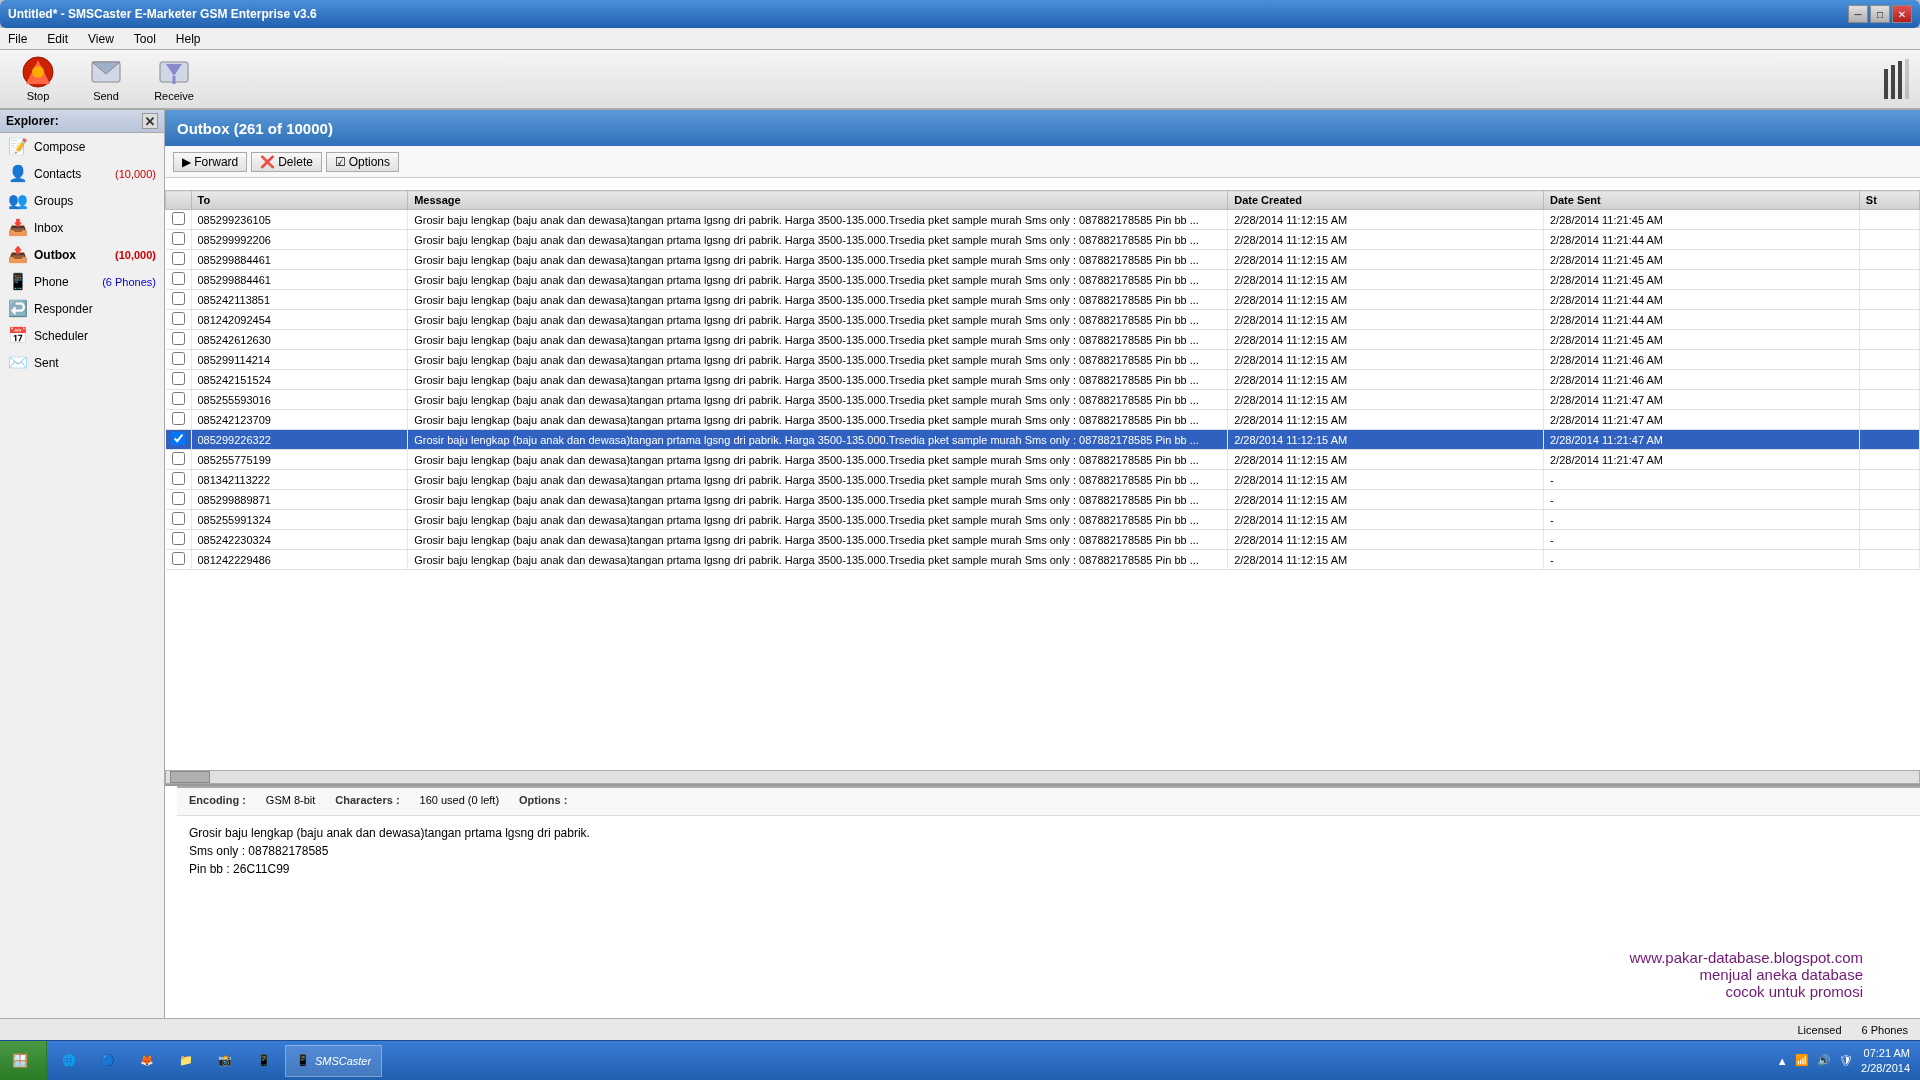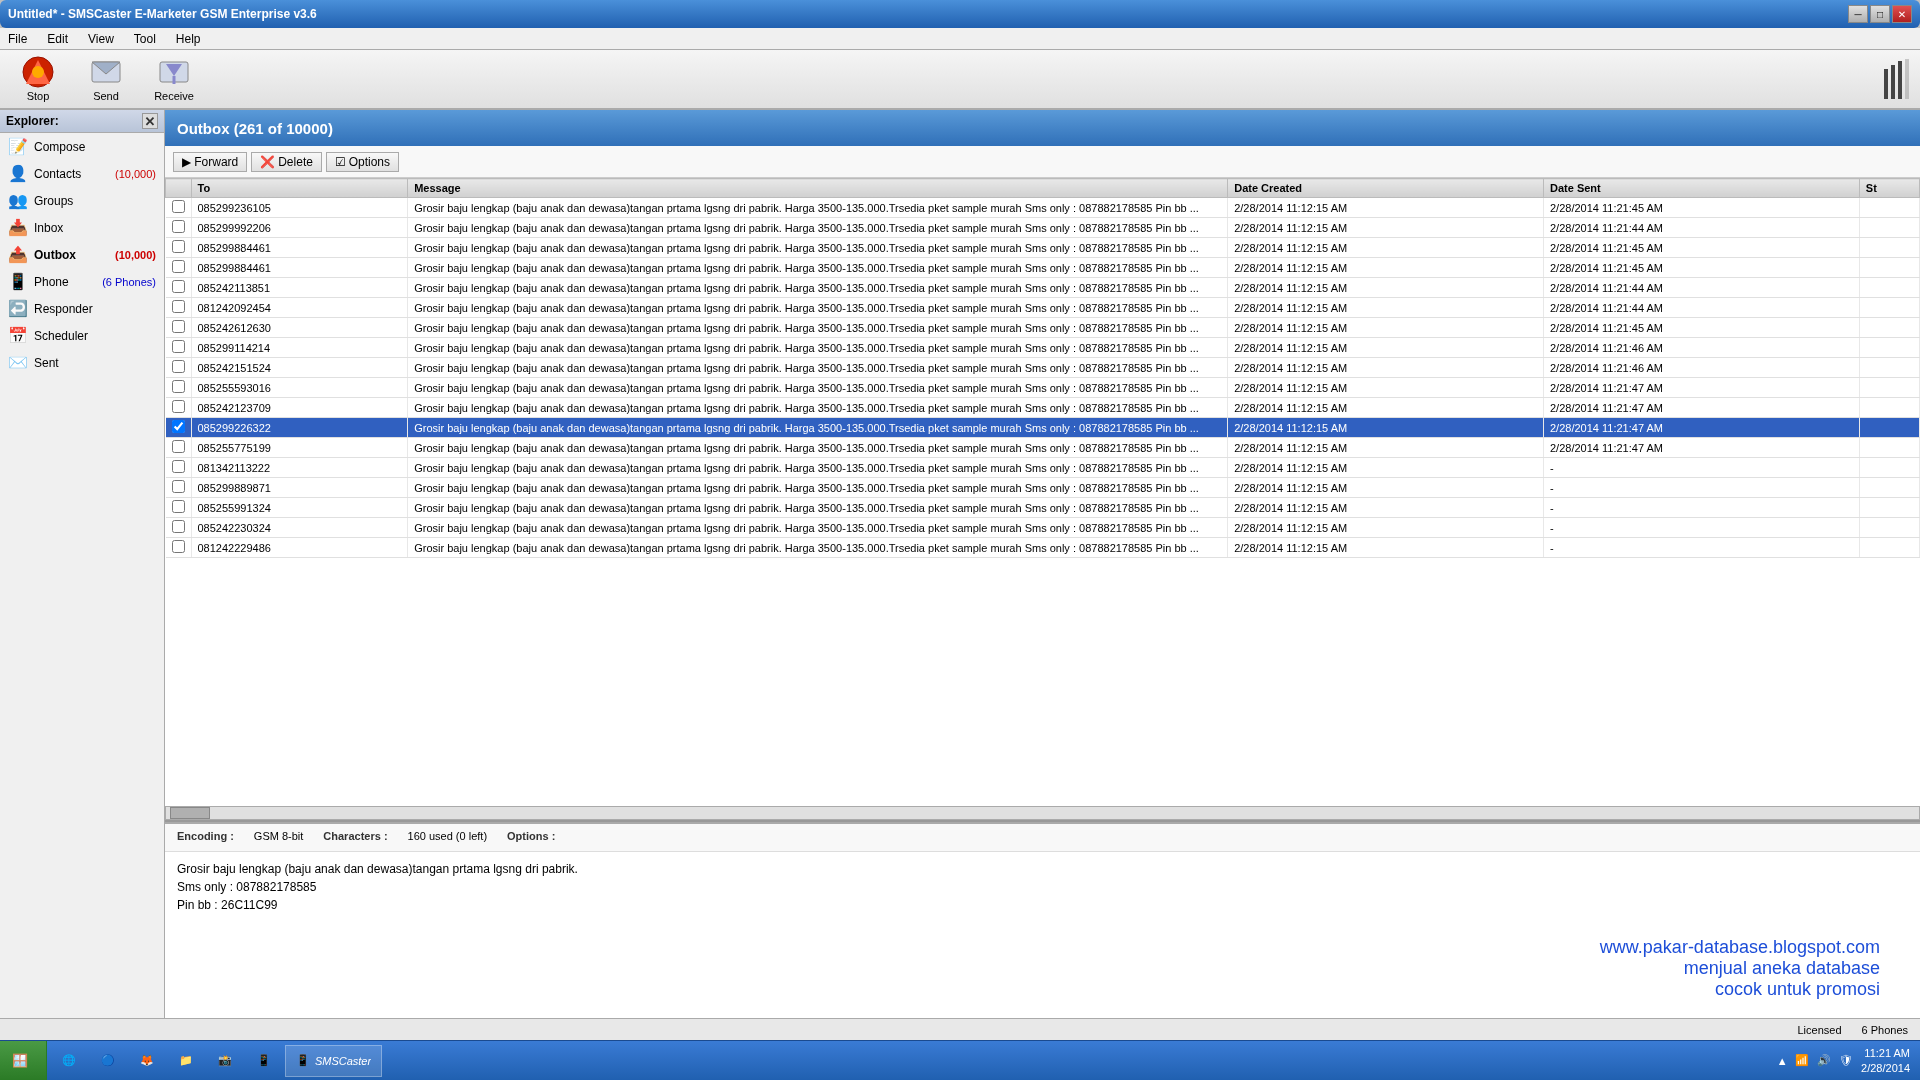--- a/index.html
+++ b/index.html
@@ -205,23 +205,24 @@
     }
     .clock { text-align: right; line-height: 1.3; }
 
     .scrollbar-h {
       height: 14px; background: #e0e0e0;
       border: 1px solid #aaa;
       display: flex; align-items: center;
     }
 
     .bottom-panel {
-      height: 220px;
+      height: 256px;
       background: white;
       border-top: 2px solid #999;
+      padding-left: 12px;
     }
   </style>
 </head>
 <body>
 
 <div class="title-bar">
   <span class="title-bar-text">Untitled* - SMSCaster E-Marketer GSM Enterprise v3.6</span>
   <div class="title-bar-controls">
     <div class="title-btn">─</div>
     <div class="title-btn">□</div>
@@ -340,21 +341,21 @@
       <button class="action-btn">
         <span>❌</span>
         <span>Delete</span>
       </button>
       <button class="action-btn">
         <span>☑</span>
         <span>Options</span>
       </button>
     </div>
 
-    <div class="table-scroll" style="height:360px; overflow-y:auto; overflow-x:hidden;">
+    <div class="table-scroll" style="height:360px; overflow-y:auto; overflow-x:hidden;margin-top:12px;">
       <table class="msg-table">
         <thead>
           <tr>
             <th style="width:20px;"></th>
             <th>To</th>
             <th style="width:820px;">Message</th>
             <th>Date Created</th>
             <th>Date Sent</th>
             <th>St</th>
           </tr>
@@ -524,21 +525,21 @@
       </div>
       <div class="message-body">
         <div>Grosir baju lengkap (baju anak dan dewasa)tangan prtama lgsng dri pabrik.</div>
         <div>Sms only : 087882178585</div>
         <div>Pin bb : 26C11C99</div>
       </div>
     </div>
   </div>
 </div>
 
-<div class="watermark" style="position:fixed; right:40px; bottom:80px; text-align:right; color:#1d4ed8; font-size:18px; pointer-events:none;">
+<div class="watermark" style="position:fixed; right:57px; bottom:80px; text-align:right; color:#701a75; font-size:15px; pointer-events:none;">
   <div>www.pakar-database.blogspot.com</div>
   <div>menjual aneka database</div>
   <div>cocok untuk promosi</div>
 </div>
 
 <div style="position:fixed; bottom:40px; left:0; right:0; height:22px; background:#e8e8e8; border-top:1px solid #aaa; display:flex; align-items:center; justify-content:flex-end; padding:0 12px; gap:20px; font-size:11px;">
   <span>Licensed</span>
   <span>6 Phones</span>
 </div>
 
@@ -558,17 +559,17 @@
       <span>📱</span>
       <span style="max-width:200px; overflow:hidden; text-overflow:ellipsis;font-style:italic;">SMSCaster</span>
     </div>
   </div>
   <div class="system-tray">
     <span>▲</span>
     <span>📶</span>
     <span>🔊</span>
     <span>🛡</span>
     <div class="clock">
-      <div>11:21 AM</div>
+      <div>07:21 AM</div>
       <div>2/28/2014</div>
     </div>
   </div>
 </div>
 
 </body></html>

